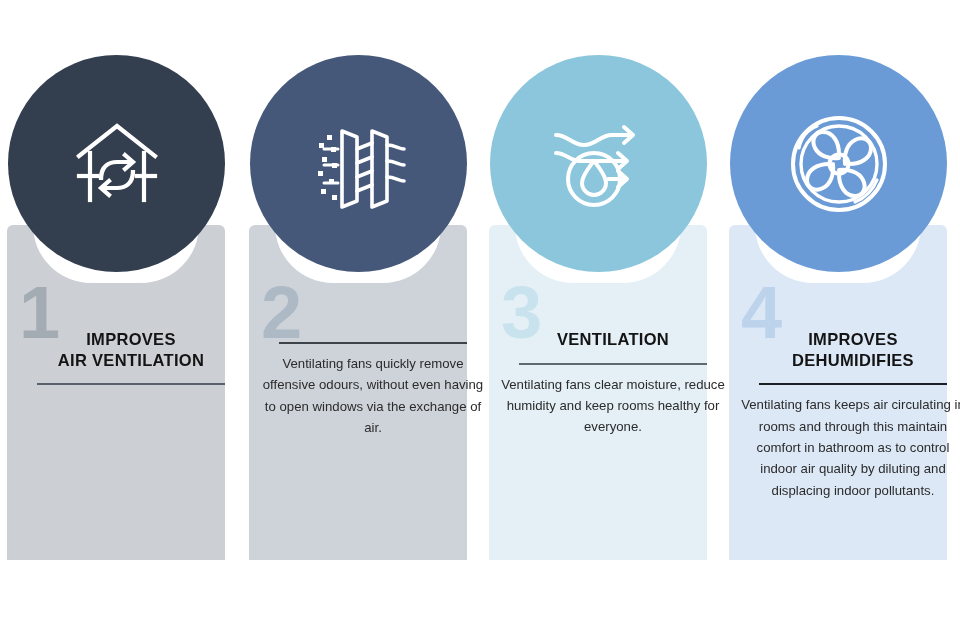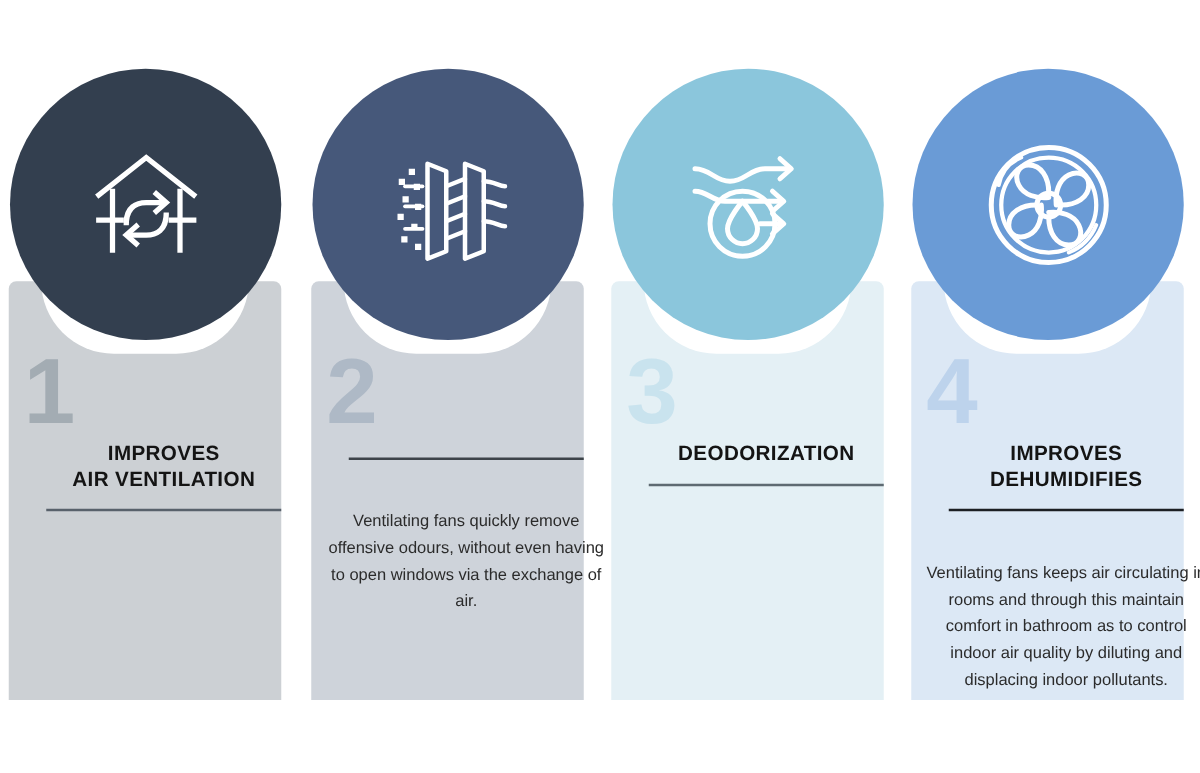--- a/index.html
+++ b/index.html
@@ -70,21 +70,21 @@
     top: 276px;
     font-size: 74px;
     font-weight: 700;
     line-height: 1;
     letter-spacing: -2px;
     user-select: none;
   }
   .body-wrap {
     position: absolute;
     left: 0;
-    top: 353px;
+    top: 329px;
     width: 248px;
     text-align: center;
   }
   .title {
     font-size: 16.5px;
     font-weight: 700;
     letter-spacing: 0.3px;
     color: #141414;
     line-height: 1.25;
     padding: 0 10px;
@@ -95,21 +95,20 @@
     background: #58616b;
     margin: 13px auto 0 auto;
     width: 188px;
   }
   .desc {
     font-size: 13.2px;
     line-height: 1.62;
     color: #2b2b2b;
     padding: 9px 12px 0 12px;
     box-sizing: border-box;
-    margin-top: 29px;
   }
 </style>
 </head>
 <body style="background: rgb(255, 255, 255);">
 
 <div id="infographic">
 
   <div class="col col-0">
     <div class="panel" style="background: rgb(204, 208, 212);"></div>
     <div class="notch"></div>
@@ -190,23 +189,24 @@
           <path d="M18 50 C28 50 32 58 42 58 L88 58"></path>
           <path d="M80 50 L89 58 L80 66"></path>
           <path d="M70 76 L88 76"></path>
           <path d="M80 68 L89 76 L80 84"></path>
         </svg>
       </span>
     </div>
     <div class="num" style="color: rgb(201, 227, 238);">3</div>
     <div class="body-wrap">
       <div class="title">
-        <div>DEODORIZATION</div>
+        <div>VENTILATION</div>
       </div>
       <div class="rule" style="background: rgb(94, 106, 114);"></div>
+      <div class="desc">Ventilating fans clear moisture, reduce humidity and keep rooms healthy for everyone.</div>
     </div>
   </div>
 
   <div class="col col-3">
     <div class="panel" style="background: rgb(220, 232, 245);"></div>
     <div class="notch"></div>
     <div class="circle" style="background: rgb(106, 155, 214);">
       <span>
         <svg width="124" height="124" viewBox="0 0 124 124" fill="none" stroke="#ffffff" stroke-width="4" stroke-linecap="round" stroke-linejoin="round">
           <circle cx="62" cy="62" r="46"></circle>

